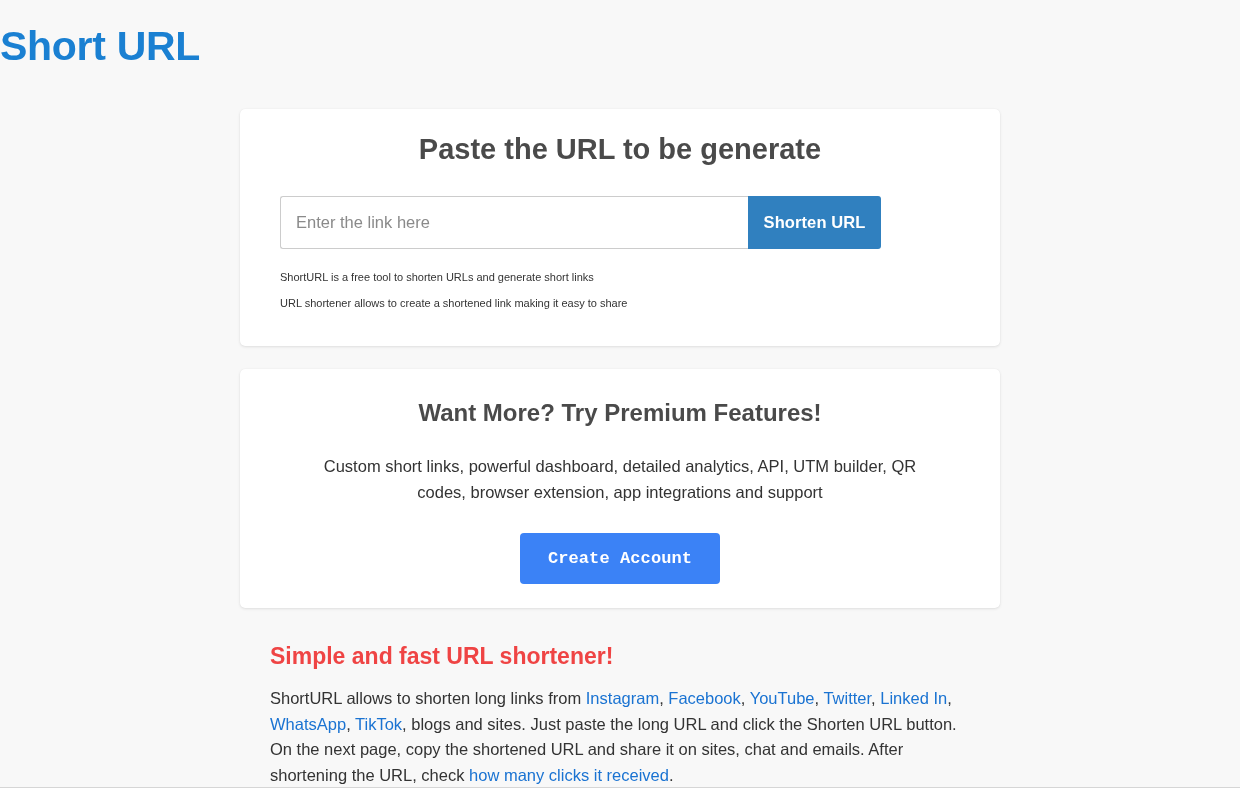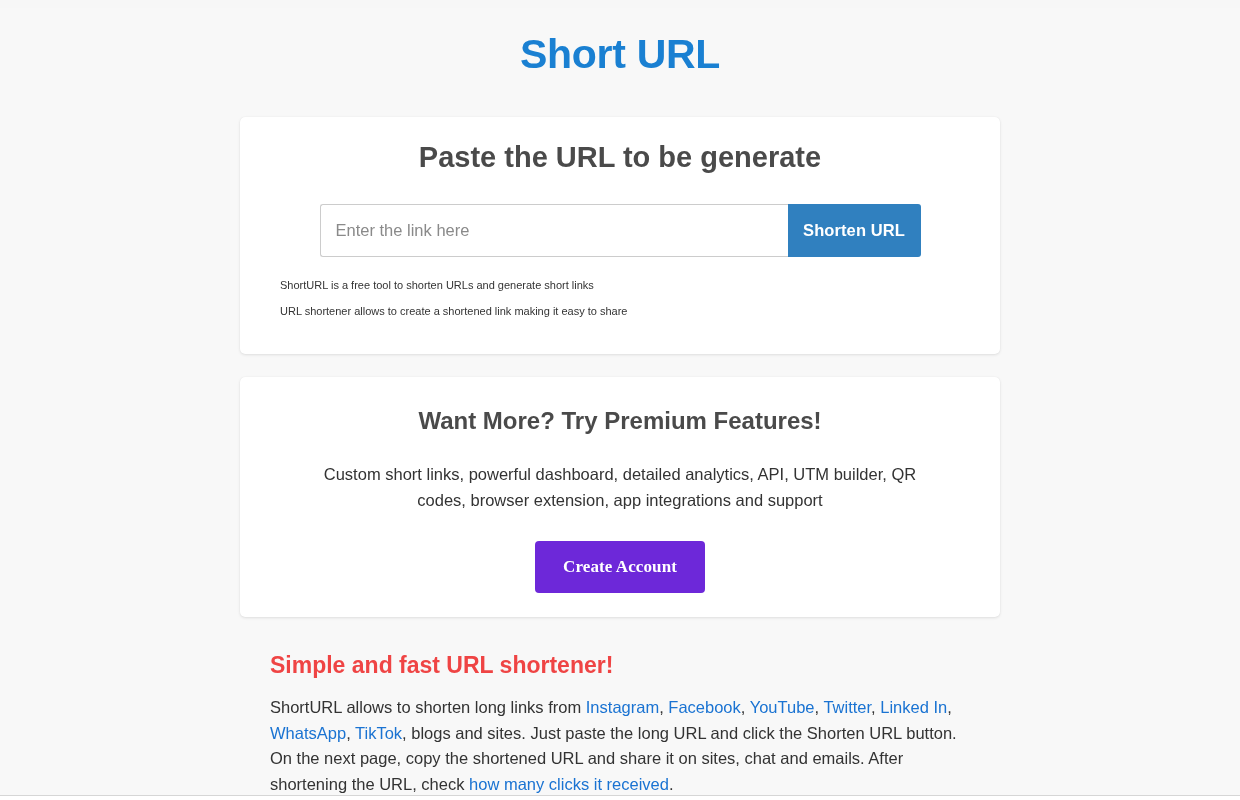--- a/index.html
+++ b/index.html
@@ -19,27 +19,26 @@
 
   .page {
     width: 1240px;
     height: 800px;
     position: relative;
     background: #f8f8f8;
   }
 
   
   .site-title {
-    text-align: center;
     font-size: 41px;
     font-weight: bold;
     color: #1a80d2;
     letter-spacing: -0.3px;
     padding-top: 24px;
-    margin: 8px;
+    margin: 0;
     line-height: 1.1;
   }
 
   
   .card {
     width: 760px;
     margin: 0 auto;
     background: #ffffff;
     border-radius: 5px;
     box-shadow: 0 1px 3px rgba(0,0,0,0.10), 0 0 1px rgba(0,0,0,0.08);
@@ -65,21 +64,21 @@
   }
 
   .card-heading-premium {
     font-size: 24px;
     margin-top: 2px;
   }
 
   
   .form-row {
     display: flex;
-    justify-content: center;
+    justify-content: flex-start;
     margin-top: 27px;
   }
   .url-input {
     width: 468px;
     height: 53px;
     border: 1px solid #cccccc;
     border-right: none;
     border-radius: 3px 0 0 3px;
     padding: 0 15px;
     font-size: 16.5px;
@@ -123,28 +122,28 @@
     font-size: 16.5px;
     line-height: 26px;
     color: #333333;
   }
   .create-account-wrap {
     text-align: center;
     margin-top: 28px;
   }
   .create-account-btn {
     display: inline-block;
-    background: #6d28d9;
+    background: #3b82f6;
     color: #ffffff;
     border: none;
     border-radius: 4px;
     padding: 16px 28px;
     font-size: 17px;
     font-weight: bold;
-    font-family: Liberation Serif, serif;
+    font-family: Liberation Mono, monospace;
     cursor: pointer;
     letter-spacing: 0.1px;
   }
 
   
   .article {
     width: 700px;
     margin: 34px auto 0 auto;
   }
   .article-heading {

